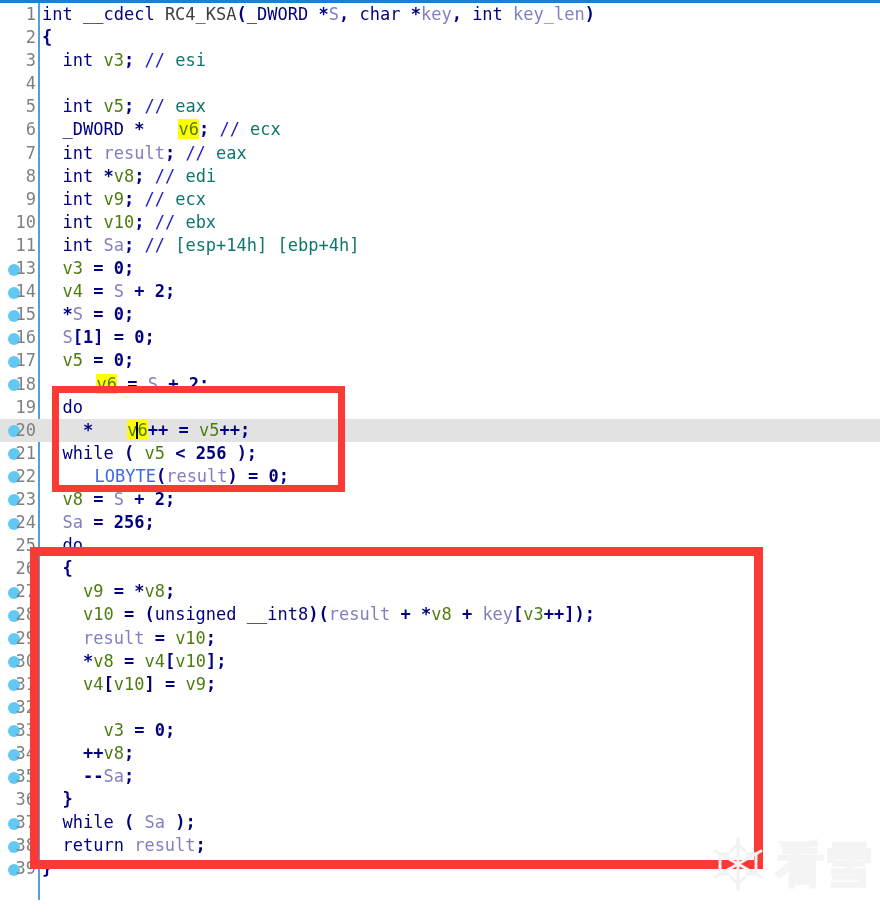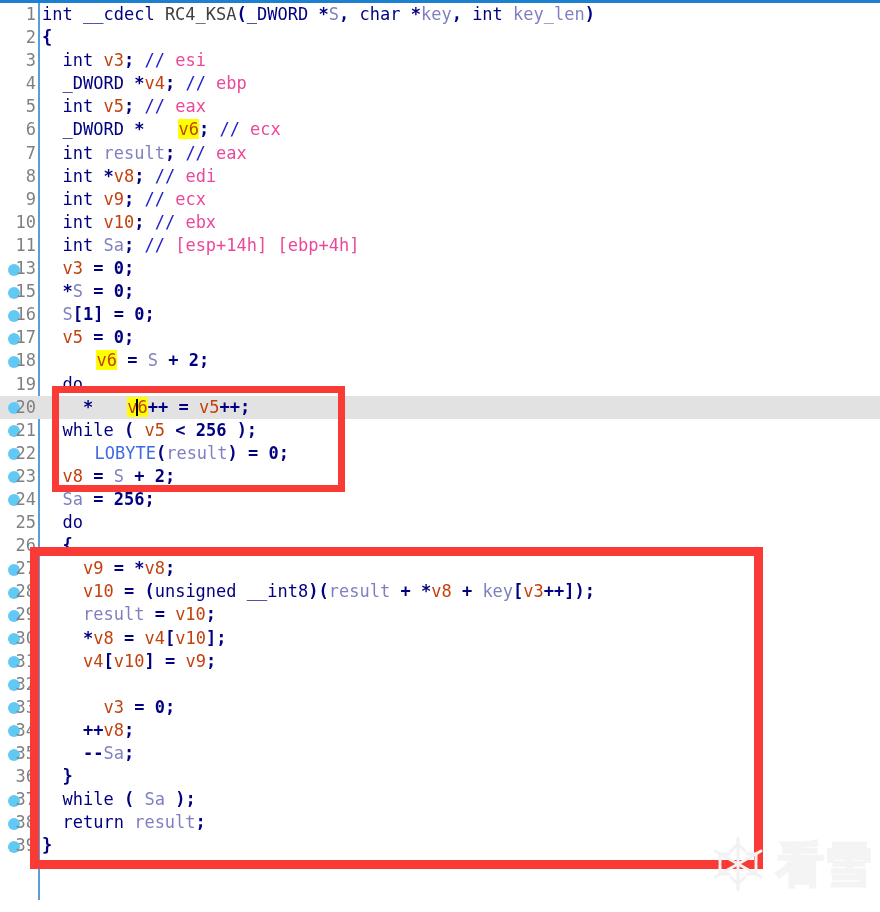--- a/index.html
+++ b/index.html
@@ -93,27 +93,27 @@
     position: absolute;
     left: 42px;
     top: 0;
     white-space: pre;
     font-size: 17px;
     letter-spacing: 0px;
   }
 
   
   .kw   { color: #000080; font-weight: normal; }   
-  .var  { color: #c2410c; }                       
+  .var  { color: #4d7c0f; }                       
   .num  { color: #000080; font-weight: bold; }    
   .pun  { color: #000080; font-weight: bold; }    
   .plain{ color: #404040; }
   .fn   { color: #4169e1; margin-left: 32px; }                       
   .cmt  { color: #2222cc; }                       
-  .cmt2 { color: #ec4899; }                       
+  .cmt2 { color: #0f766e; }                       
   .hl   { background: #ffff00; margin-left: 34px; }                  
   .arg  { color: #8080c0; }
 
   
   .caret {
     display: inline-block;
     width: 0;
     border-left: 2px solid #000000;
     height: 17px;
     vertical-align: -3px;
@@ -182,29 +182,30 @@
   <div class="top-border"></div>
 
   <div class="editor">
 
     <div class="gutter-rule"></div>
 
     <div class="code-lines" id="code-lines">
         <div class="line"><span class="lineno">1</span><span class="code"><span class="kw">int</span> <span class="kw">__cdecl</span> <span class="plain">RC4_KSA</span><span class="pun">(</span><span class="kw">_DWORD</span> <span class="pun">*</span><span class="arg">S</span><span class="pun">,</span> <span class="kw">char</span> <span class="pun">*</span><span class="arg">key</span><span class="pun">,</span> <span class="kw">int</span> <span class="arg">key_len</span><span class="pun">)</span></span></div>
         <div class="line"><span class="lineno">2</span><span class="code"><span class="pun">{</span></span></div>
         <div class="line"><span class="lineno">3</span><span class="code">  <span class="kw">int</span> <span class="var">v3</span><span class="pun">;</span> <span class="cmt">//</span><span class="cmt2"> esi</span></span></div>
-        <div class="line"><span class="lineno">4</span><span class="code">  <span class="kw">_DWORD</span> <span class="pun">*</span><span class="var">v4</span><span class="pun">;</span> <span class="cmt">//</span><span class="cmt2"> ebp</span></span></div>
+        <div class="line"><span class="lineno">4</span></div>
         <div class="line"><span class="lineno">5</span><span class="code">  <span class="kw">int</span> <span class="var">v5</span><span class="pun">;</span> <span class="cmt">//</span><span class="cmt2"> eax</span></span></div>
         <div class="line"><span class="lineno">6</span><span class="code">  <span class="kw">_DWORD</span> <span class="pun">*</span><span class="hl"><span class="var">v6</span></span><span class="pun">;</span> <span class="cmt">//</span><span class="cmt2"> ecx</span></span></div>
         <div class="line"><span class="lineno">7</span><span class="code">  <span class="kw">int</span> <span class="arg">result</span><span class="pun">;</span> <span class="cmt">//</span><span class="cmt2"> eax</span></span></div>
         <div class="line"><span class="lineno">8</span><span class="code">  <span class="kw">int</span> <span class="pun">*</span><span class="var">v8</span><span class="pun">;</span> <span class="cmt">//</span><span class="cmt2"> edi</span></span></div>
         <div class="line"><span class="lineno">9</span><span class="code">  <span class="kw">int</span> <span class="var">v9</span><span class="pun">;</span> <span class="cmt">//</span><span class="cmt2"> ecx</span></span></div>
         <div class="line"><span class="lineno">10</span><span class="code">  <span class="kw">int</span> <span class="var">v10</span><span class="pun">;</span> <span class="cmt">//</span><span class="cmt2"> ebx</span></span></div>
         <div class="line"><span class="lineno">11</span><span class="code">  <span class="kw">int</span> <span class="arg">Sa</span><span class="pun">;</span> <span class="cmt">//</span><span class="cmt2"> [esp+14h] [ebp+4h]</span></span></div>
         <div class="line"><span class="bp"></span><span class="lineno">13</span><span class="code">  <span class="var">v3</span> <span class="pun">=</span> <span class="num">0</span><span class="pun">;</span></span></div>
+        <div class="line"><span class="bp"></span><span class="lineno">14</span><span class="code">  <span class="var">v4</span> <span class="pun">=</span> <span class="arg">S</span> <span class="pun">+</span> <span class="num">2</span><span class="pun">;</span></span></div>
         <div class="line"><span class="bp"></span><span class="lineno">15</span><span class="code">  <span class="pun">*</span><span class="arg">S</span> <span class="pun">=</span> <span class="num">0</span><span class="pun">;</span></span></div>
         <div class="line"><span class="bp"></span><span class="lineno">16</span><span class="code">  <span class="arg">S</span><span class="pun">[</span><span class="num">1</span><span class="pun">]</span> <span class="pun">=</span> <span class="num">0</span><span class="pun">;</span></span></div>
         <div class="line"><span class="bp"></span><span class="lineno">17</span><span class="code">  <span class="var">v5</span> <span class="pun">=</span> <span class="num">0</span><span class="pun">;</span></span></div>
         <div class="line"><span class="bp"></span><span class="lineno">18</span><span class="code">  <span class="hl"><span class="var">v6</span></span> <span class="pun">=</span> <span class="arg">S</span> <span class="pun">+</span> <span class="num">2</span><span class="pun">;</span></span></div>
         <div class="line"><span class="lineno">19</span><span class="code">  <span class="kw">do</span></span></div>
         <div class="line current"><span class="bp"></span><span class="lineno">20</span><span class="code">    <span class="pun">*</span><span class="hl"><span class="var">v</span><span class="caret"></span><span class="var">6</span></span><span class="pun">++</span> <span class="pun">=</span> <span class="var">v5</span><span class="pun">++;</span></span></div>
         <div class="line"><span class="bp"></span><span class="lineno">21</span><span class="code">  <span class="kw">while</span> <span class="pun">(</span> <span class="var">v5</span> <span class="pun">&lt;</span> <span class="num">256</span> <span class="pun">);</span></span></div>
         <div class="line"><span class="bp"></span><span class="lineno">22</span><span class="code">  <span class="fn">LOBYTE</span><span class="pun">(</span><span class="arg">result</span><span class="pun">)</span> <span class="pun">=</span> <span class="num">0</span><span class="pun">;</span></span></div>
         <div class="line"><span class="bp"></span><span class="lineno">23</span><span class="code">  <span class="var">v8</span> <span class="pun">=</span> <span class="arg">S</span> <span class="pun">+</span> <span class="num">2</span><span class="pun">;</span></span></div>
         <div class="line"><span class="bp"></span><span class="lineno">24</span><span class="code">  <span class="arg">Sa</span> <span class="pun">=</span> <span class="num">256</span><span class="pun">;</span></span></div>

